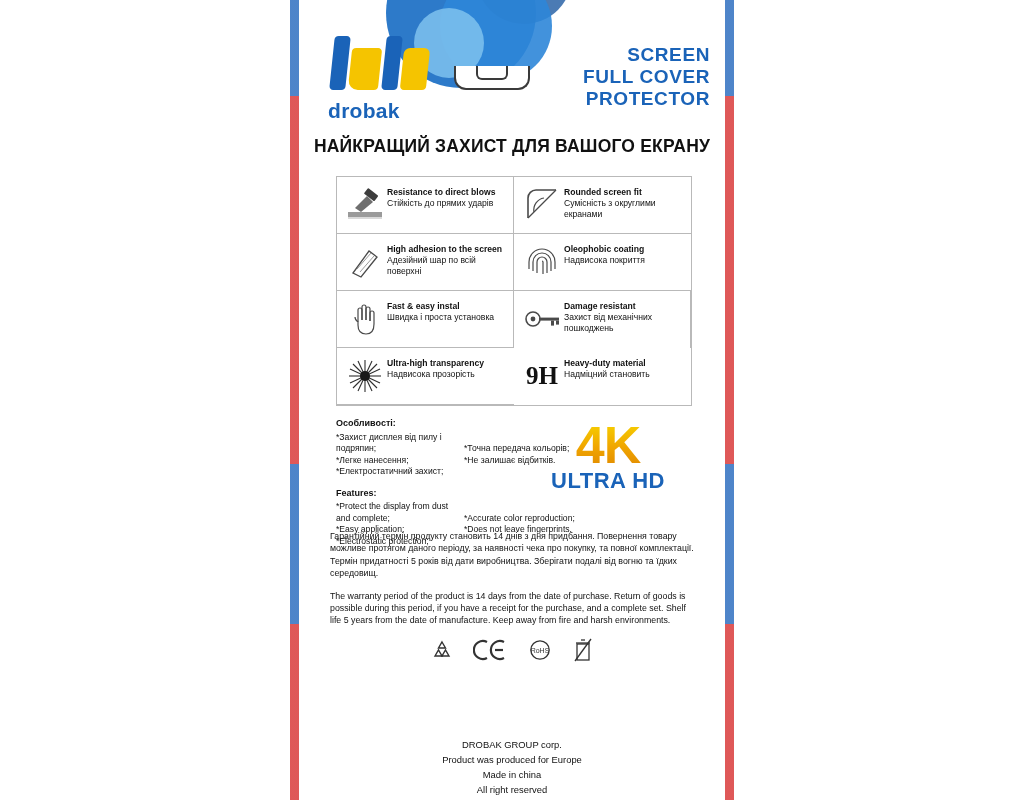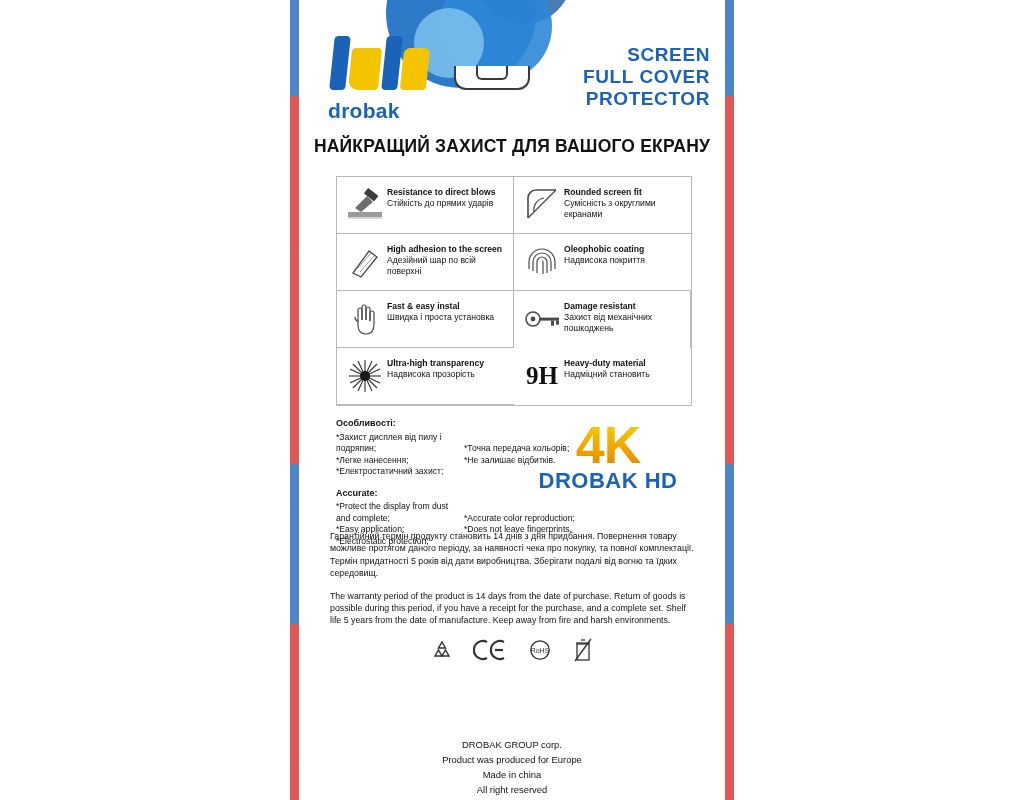--- a/index.html
+++ b/index.html
@@ -423,39 +423,39 @@
             <div>*Електростатичний захист;</div>
           </div>
           <div class="col">
             <div>&nbsp;</div>
             <div>*Точна передача кольорів;</div>
             <div>*Не залишає відбитків.</div>
           </div>
         </div>
       </div>
       <div class="blk">
-        <h4>Accurate:</h4>
+        <h4>Features:</h4>
         <div class="cols">
           <div class="col">
             <div>*Protect the display from dust and complete;</div>
             <div>*Easy application;</div>
             <div>*Electrostatic protection;</div>
           </div>
           <div class="col">
             <div>&nbsp;</div>
             <div>*Accurate color reproduction;</div>
             <div>*Does not leave fingerprints.</div>
           </div>
         </div>
       </div>
     </div>
 
     <div class="fourk">
       <div class="k">4K</div>
-      <div class="uhd">DROBAK HD</div>
+      <div class="uhd">ULTRA HD</div>
     </div>
 
     <div class="warranty">
       <p>Гарантійний термін продукту становить 14 днів з дня придбання. Повернення товару можливе протягом даного періоду, за наявності чека про покупку, та повної комплектації. Термін придатності 5 років від дати виробництва. Зберігати подалі від вогню та їдких середовищ.</p>
       <p>The warranty period of the product is 14 days from the date of purchase. Return of goods is possible during this period, if you have a receipt for the purchase, and a complete set. Shelf life 5 years from the date of manufacture. Keep away from fire and harsh environments.</p>
     </div>
 
     <div class="symbols">
       <div class="sym">
         <svg width="22" height="22" viewBox="0 0 22 22">

